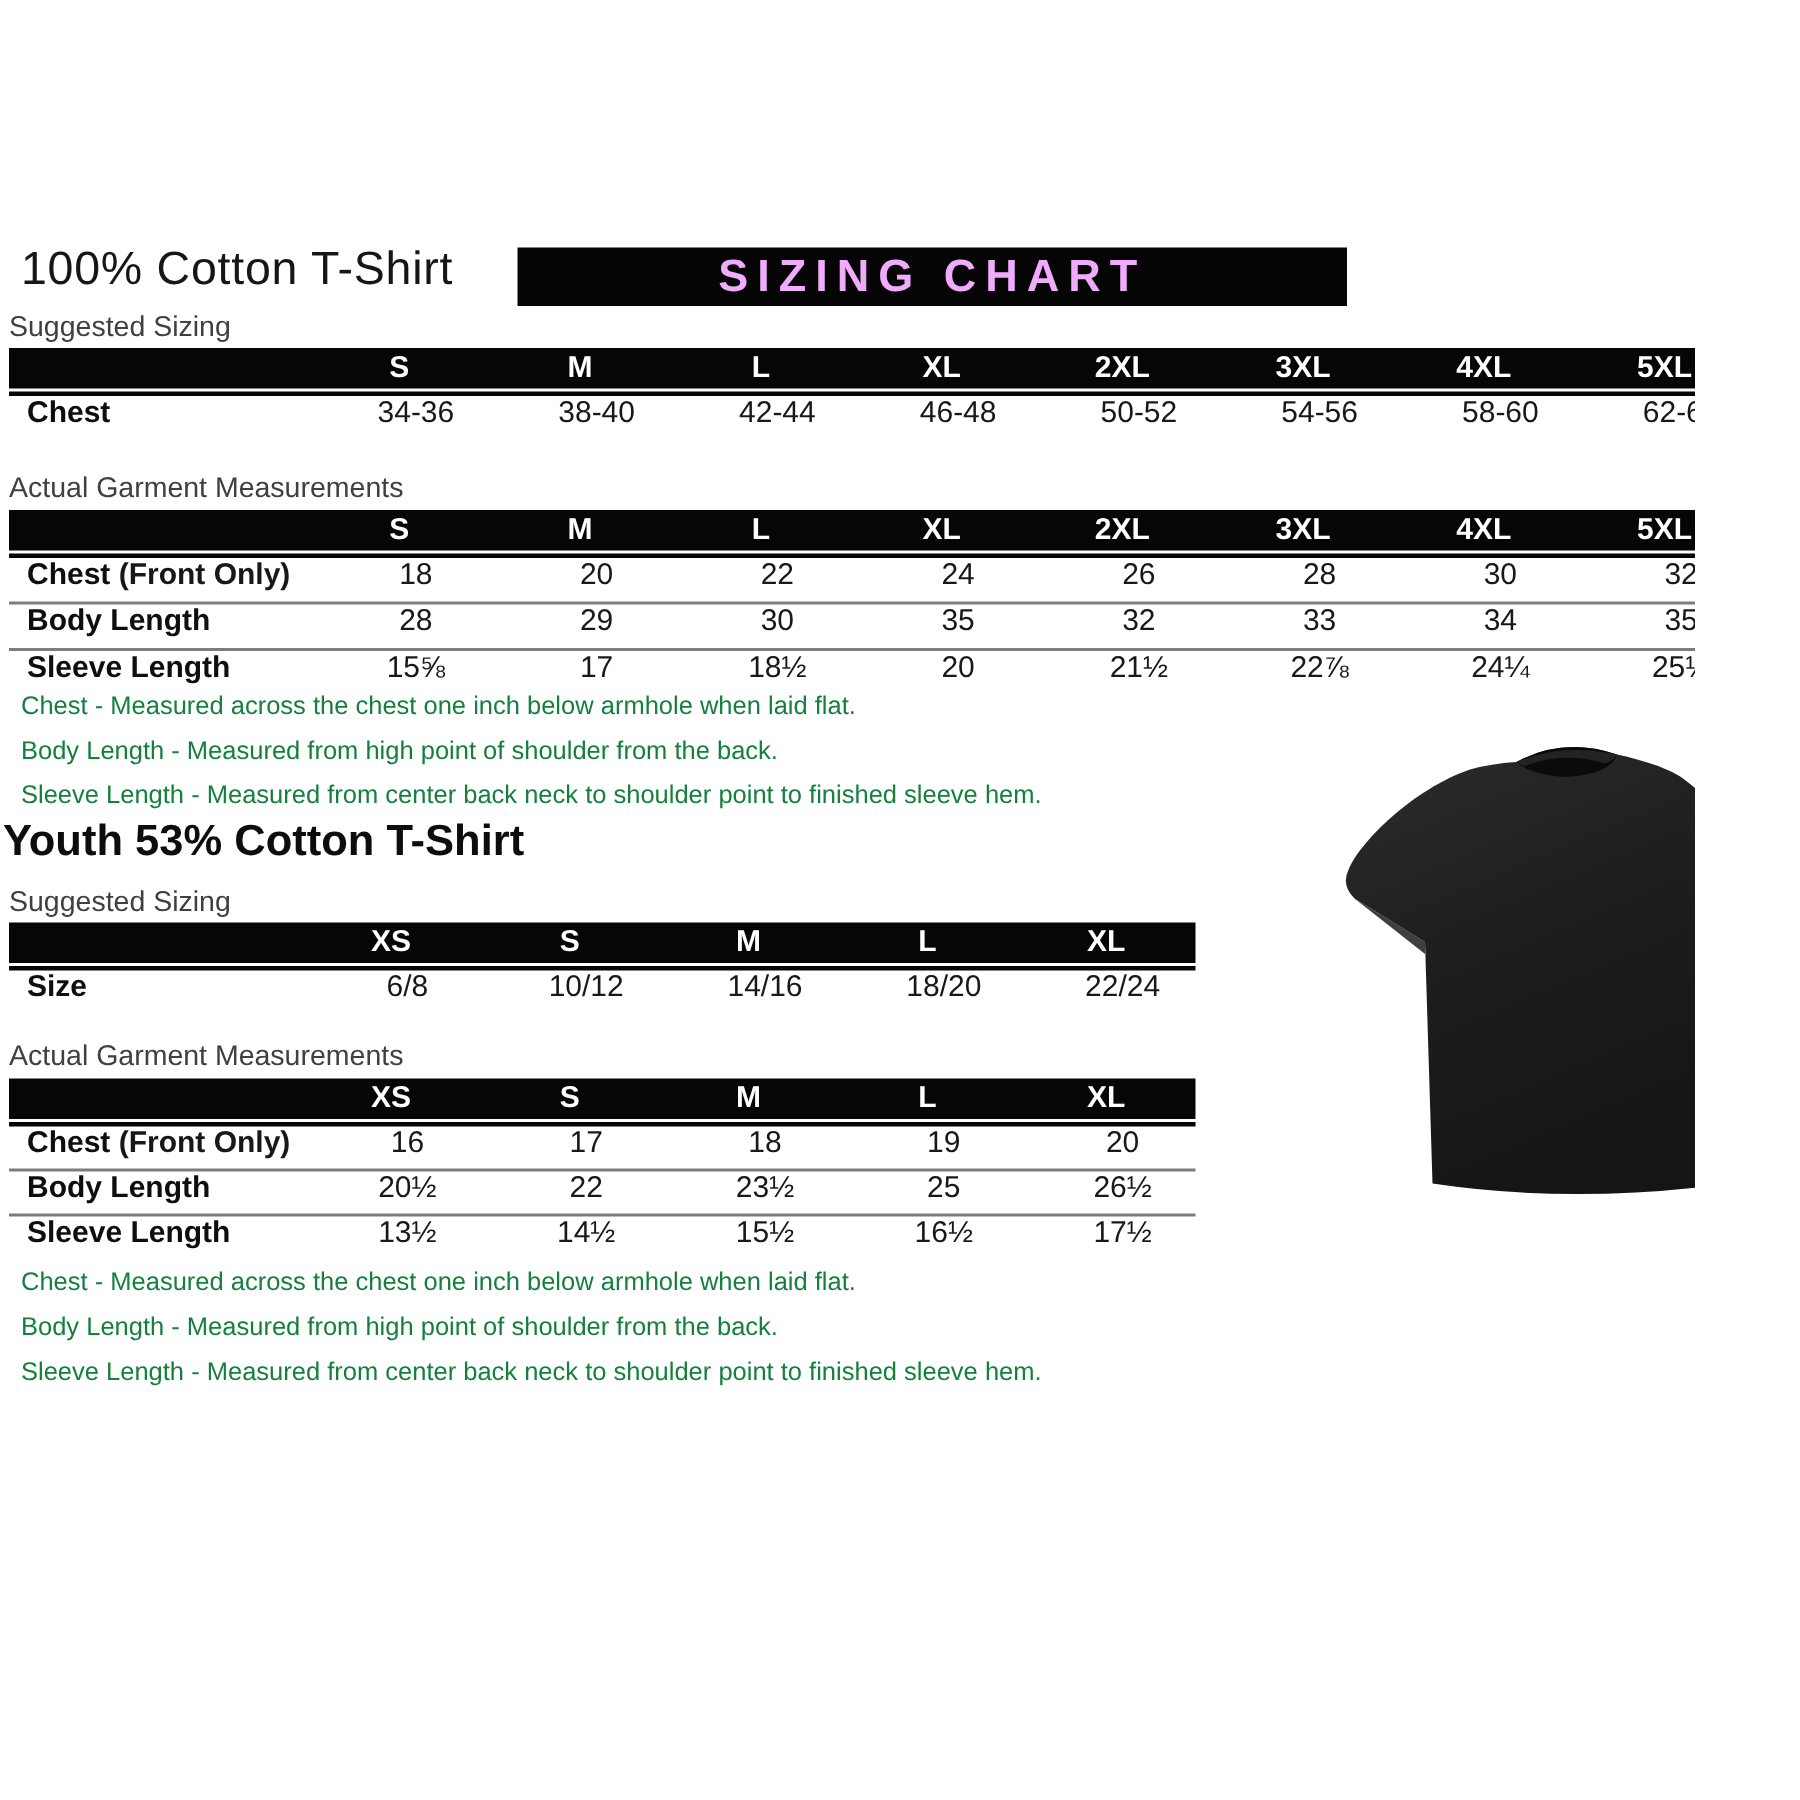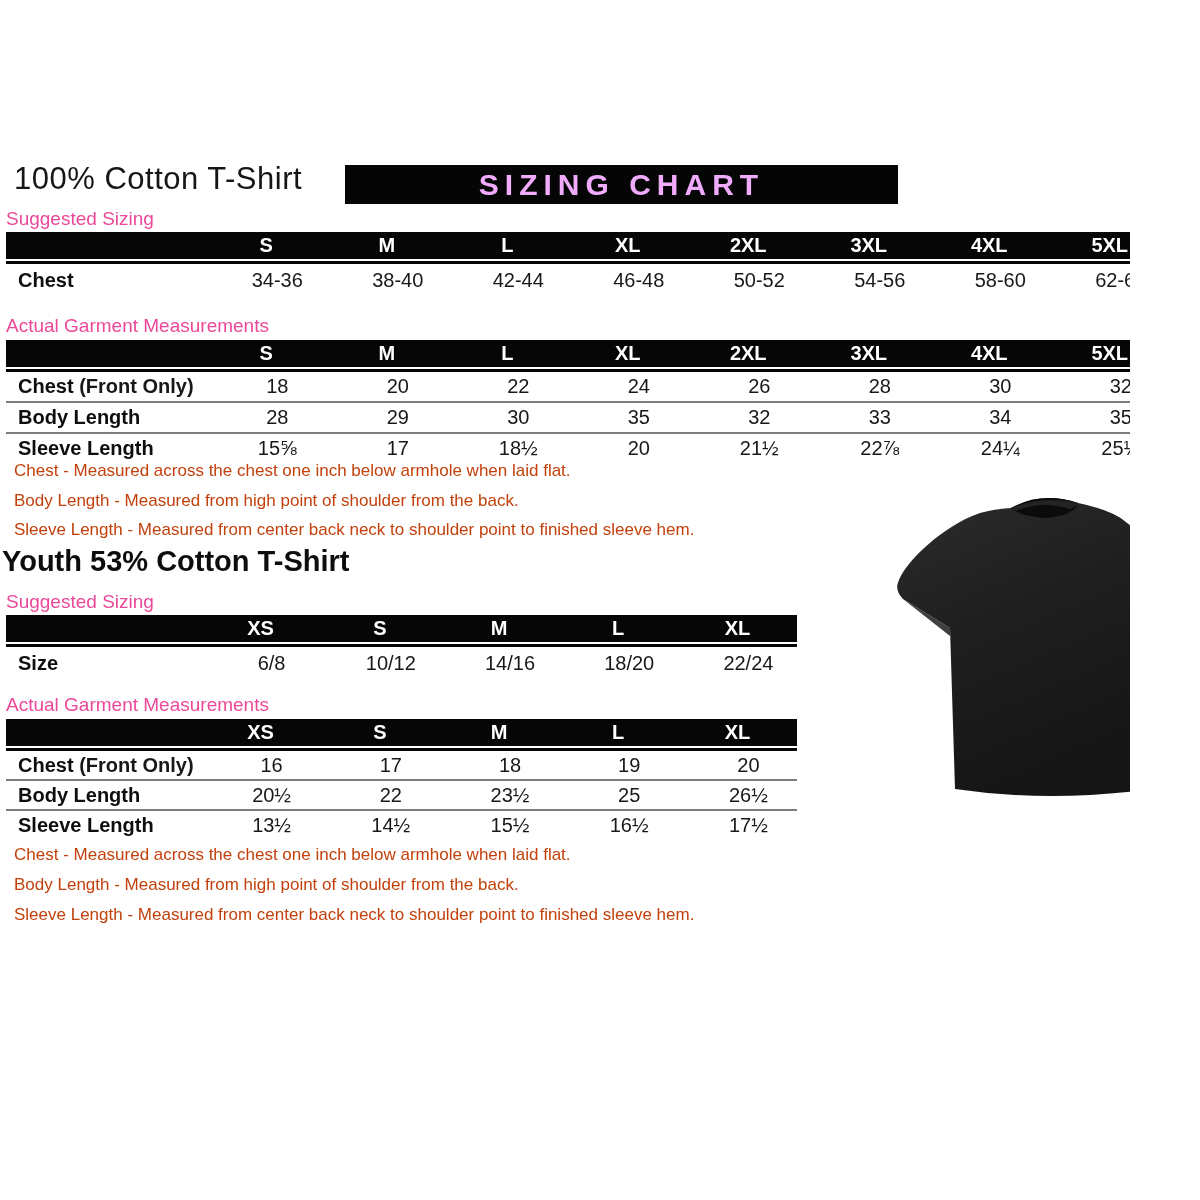--- a/index.html
+++ b/index.html
@@ -11,41 +11,41 @@
   .page{position:relative;width:1130px;height:1200px;overflow:hidden;background:#fff;}
   .abs{position:absolute;}
 
   .main-title{left:14px;top:161px;font-size:31px;font-weight:400;color:#161616;letter-spacing:0.5px;}
   .banner{
     left:345px;top:165px;width:553px;height:39px;background:#050505;
     display:flex;align-items:center;justify-content:center;
   }
   .banner span{color:#f0abfc;font-weight:bold;font-size:30px;letter-spacing:6px;}
 
-  .sec-label{font-size:19px;color:#ec4899;}
+  .sec-label{font-size:19px;color:#404040;}
 
   .tbl{position:absolute;}
   .thead{display:flex;align-items:center;background:#060606;height:27px;}
   .hline{height:3px;background:#060606;margin-top:2px;}
   .lbl-col{width:200px;box-sizing:border-box;padding-left:12px;}
   .youth .lbl-col{width:195px;}
   .col{flex:1;text-align:center;font-size:20px;}
   .thead .col{color:#ffffff;font-weight:bold;}
   .thead .lbl-col{padding-left:12px;}
-  .trow{display:flex;align-items:center;font-size:20px;color:#181818;gap:22px;}
+  .trow{display:flex;font-size:20px;color:#181818;gap:22px;}
   .row-h32{height:32px;}
   .row-h29{height:29px;}
   .row-h28{height:28px;}
   .row-label{font-weight:bold;color:#0e0e0e;}
   .row-suffix{font-weight:700;}
   .rule{height:2px;background:#7d7d7d;}
 
   .youth-title{left:2px;top:545px;font-size:29px;font-weight:bold;color:#0d0d0d;}
 
-  .notes{position:absolute;left:14px;font-size:17px;color:#c2410c;}
+  .notes{position:absolute;left:14px;font-size:17px;color:#15803d;}
   .notes .note-line{line-height:29.5px;white-space:nowrap;}
 
   .tshirt-wrap{left:892px;top:486px;width:296px;height:318px;}
 </style>
 </head>
 <body>
 
 <div class="page">
 
   <div class="abs main-title">100% Cotton T-Shirt</div>

